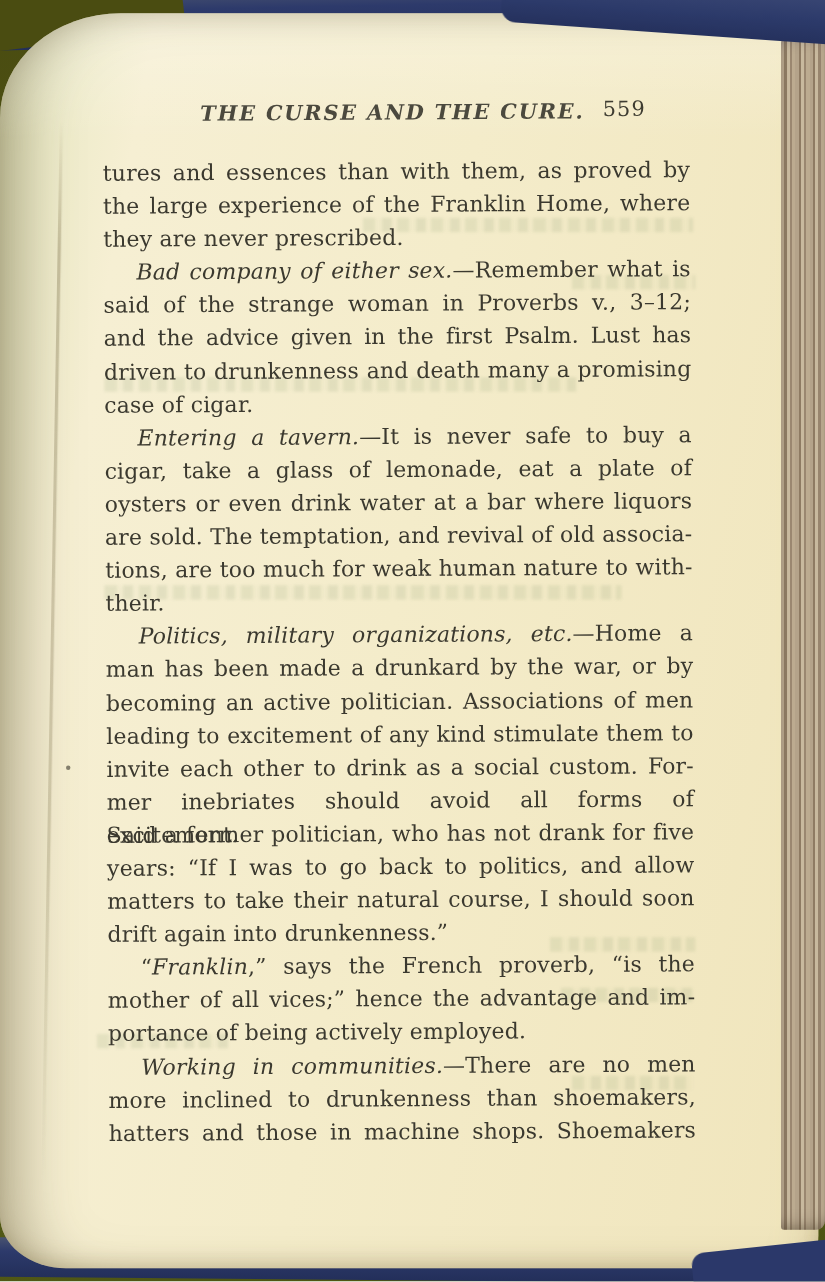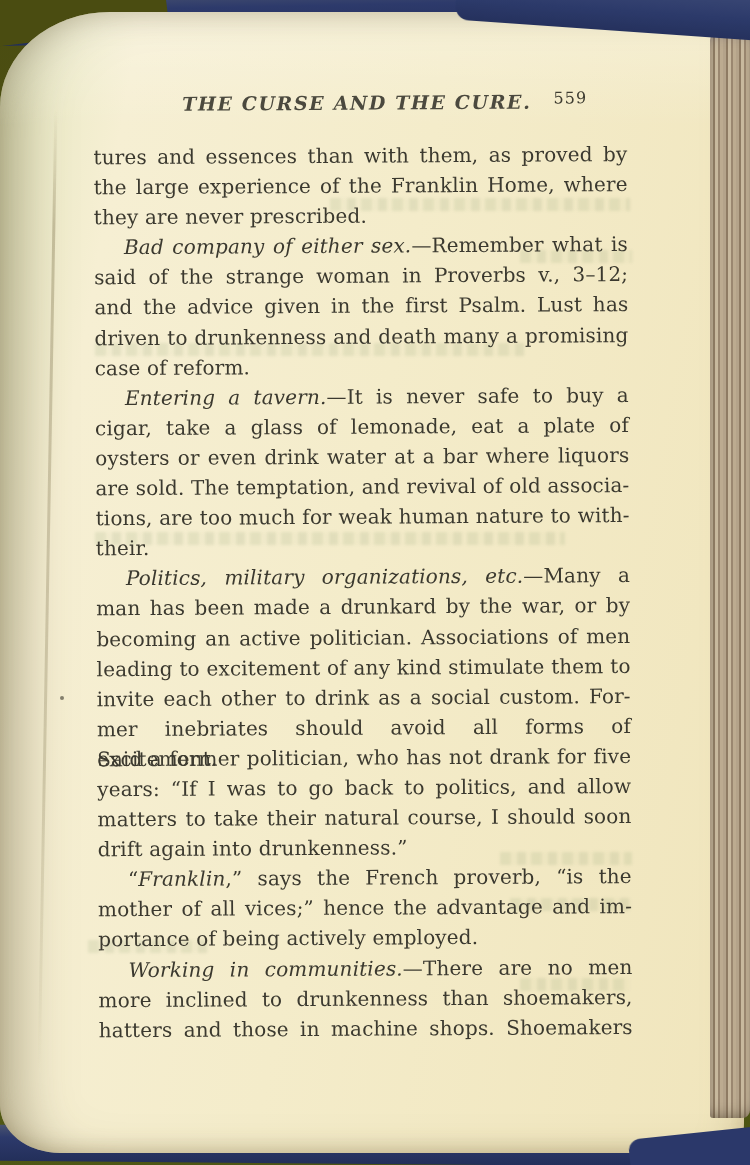--- a/index.html
+++ b/index.html
@@ -70,21 +70,21 @@
     position:absolute;left:93px;top:86px;width:534px;z-index:8;
     transform:rotate(-0.35deg);transform-origin:top right;
     color:#3b392f;
   }
   .running-header{position:relative;height:32px;}
   .running-title{
     position:absolute;left:89px;top:4px;
     font-style:italic;font-weight:bold;font-size:19px;letter-spacing:1.6px;color:#4b493e;
     white-space:nowrap;
   }
-  .page-number{position:absolute;right:40px;top:2px;font-size:16px;letter-spacing:1px;color:#3e3c31;}
+  .page-number{position:absolute;right:40px;top:2px;font-size:19px;letter-spacing:1px;color:#3e3c31;}
   .body-text{margin-top:21px;font-size:20px;letter-spacing:0.15px;}
   .line{
     height:30.1px;line-height:30.1px;white-space:normal;
     text-align:justify;text-align-last:left;
   }
   .line.just{text-align-last:justify;}
   .line.ind{text-indent:30px;}
   .line .it{font-style:italic;}
 </style>
 </head>
@@ -118,28 +118,28 @@
       <span class="page-number">559</span>
     </div>
     <div class="body-text" id="body-text">
         <div class="line just"><span>tures and essences than with them, as proved by</span></div>
         <div class="line just"><span>the large experience of the Franklin Home, where</span></div>
         <div class="line"><span>they are never prescribed.</span></div>
         <div class="line just ind"><span class="it">Bad company of either sex.</span><span>—Remember what is</span></div>
         <div class="line just"><span>said of the strange woman in Proverbs v., 3–12;</span></div>
         <div class="line just"><span>and the advice given in the first Psalm. Lust has</span></div>
         <div class="line just"><span>driven to drunkenness and death many a promising</span></div>
-        <div class="line"><span>case of reform.</span></div>
+        <div class="line"><span>case of cigar.</span></div>
         <div class="line just ind"><span class="it">Entering a tavern.</span><span>—It is never safe to buy a</span></div>
         <div class="line just"><span>cigar, take a glass of lemonade, eat a plate of</span></div>
         <div class="line just"><span>oysters or even drink water at a bar where liquors</span></div>
         <div class="line just"><span>are sold. The temptation, and revival of old associa-</span></div>
         <div class="line just"><span>tions, are too much for weak human nature to with-</span></div>
         <div class="line"><span>their.</span></div>
-        <div class="line just ind"><span class="it">Politics, military organizations, etc.</span><span>—Many a</span></div>
+        <div class="line just ind"><span class="it">Politics, military organizations, etc.</span><span>—Home a</span></div>
         <div class="line just"><span>man has been made a drunkard by the war, or by</span></div>
         <div class="line just"><span>becoming an active politician. Associations of men</span></div>
         <div class="line just"><span>leading to excitement of any kind stimulate them to</span></div>
         <div class="line just"><span>invite each other to drink as a social custom. For-</span></div>
         <div class="line just"><span>mer inebriates should avoid all forms of excitement.</span></div>
         <div class="line just"><span>Said a former politician, who has not drank for five</span></div>
         <div class="line just"><span>years: “If I was to go back to politics, and allow</span></div>
         <div class="line just"><span>matters to take their natural course, I should soon</span></div>
         <div class="line"><span>drift again into drunkenness.”</span></div>
         <div class="line just ind"><span>“</span><span class="it">Franklin</span><span>,” says the French proverb, “is the</span></div>

